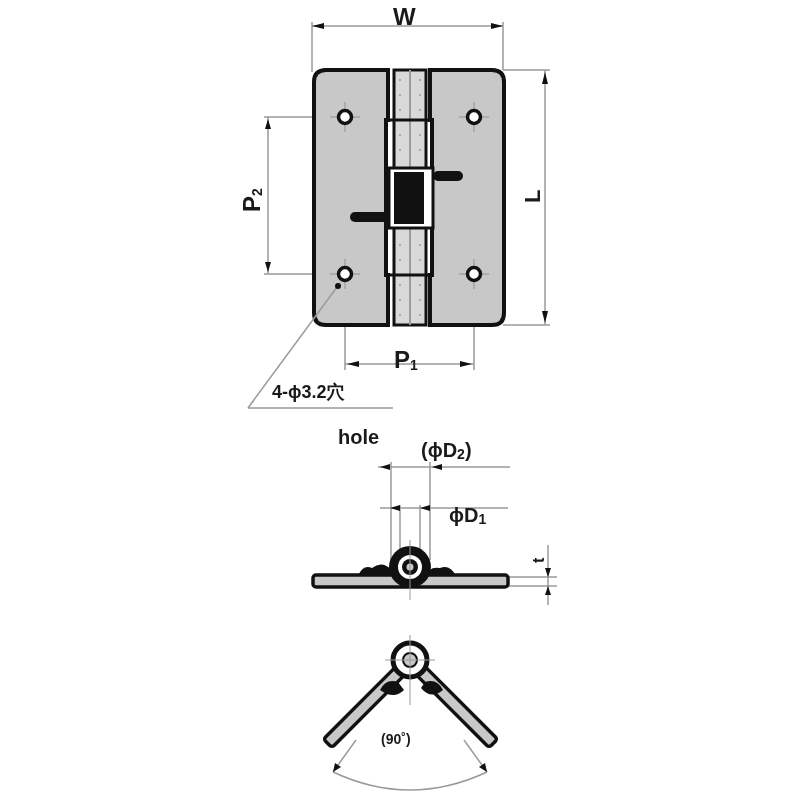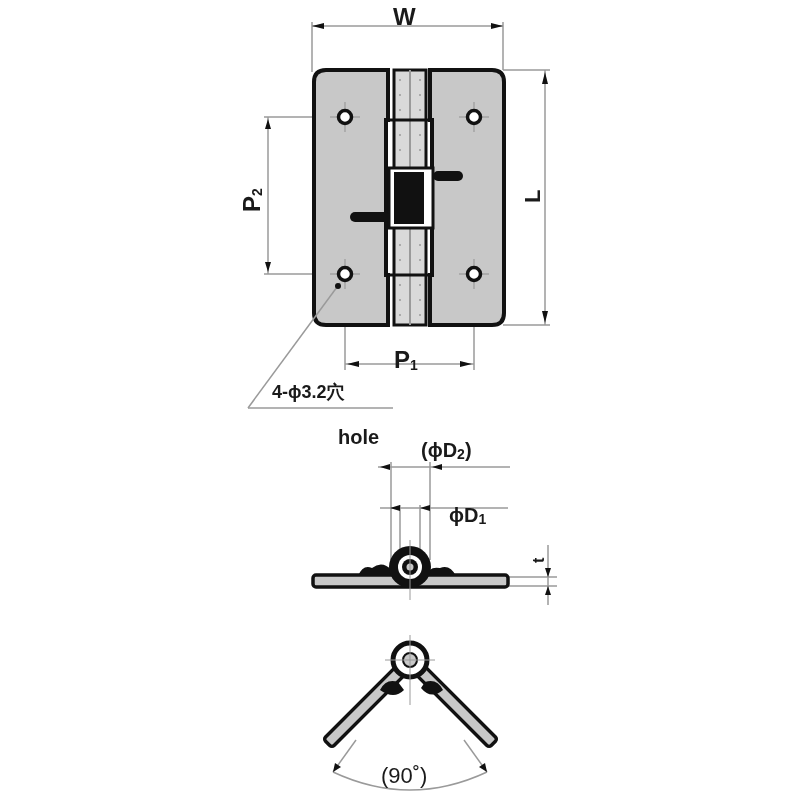--- a/index.html
+++ b/index.html
@@ -9,21 +9,21 @@
     .dim-w { left: 393px; top: 5px; font-size: 24px; }
     .dim-p2 { left: 240px; top: 188px; font-size: 24px; transform: rotate(-90deg); transform-origin: 12px 12px; }
     .dim-l { left: 522px; top: 183px; font-size: 22px; transform: rotate(-90deg); transform-origin: 10px 10px; }
     .dim-p1 { left: 394px; top: 324px; font-size: 24px; margin-top: 24px; }
     .dim-p1 sub, .dim-p2 sub, .dim-d1 sub, .dim-d2 sub { font-size: 14px; vertical-align: -2px; }
     .note-hole { left: 272px; top: 383px; font-size: 18px; }
     .note-hole-en { left: 338px; top: 420px; font-size: 20px; margin-top: 7px; }
     .dim-d2 { left: 421px; top: 440px; font-size: 20px; }
     .dim-d1 { left: 449px; top: 481px; font-size: 20px; margin-top: 24px; }
     .dim-t { left: 531px; top: 551px; font-size: 16px; transform: rotate(-90deg); transform-origin: 6px 6px; }
-    .angle { left: 381px; top: 765px; font-size: 22px; font-weight: normal; }
+    .angle { left: 381px; top: 732px; font-size: 14px; font-weight: bold; }
   </style>
 </head>
 <body>
 
 <svg width="800" height="800" viewBox="0 0 800 800">
 
   <g>
 
     <g stroke="#9a9a9a" stroke-width="1.5" fill="none">
       <line x1="312" y1="22" x2="312" y2="72"></line>

